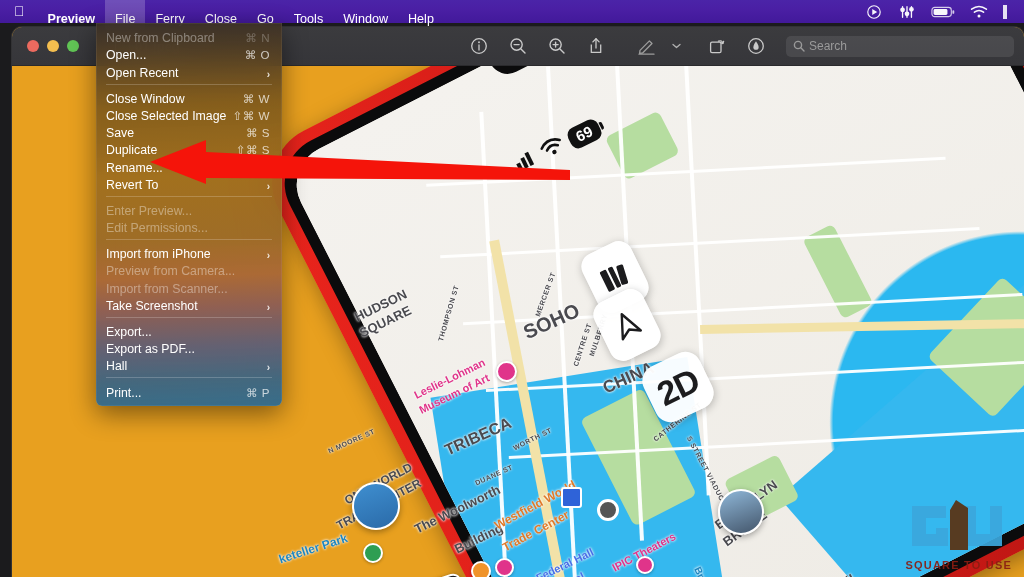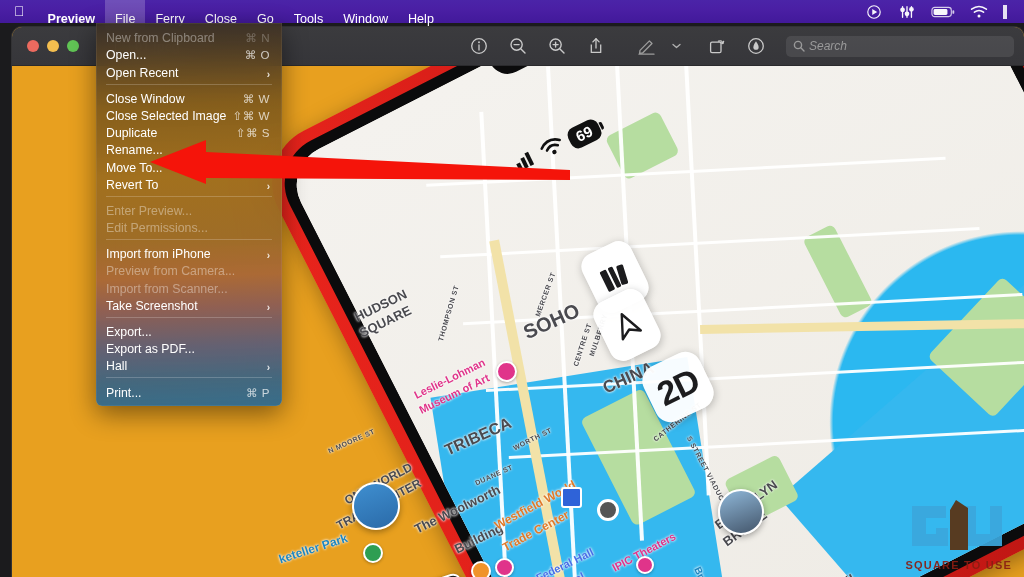--- a/index.html
+++ b/index.html
@@ -95,21 +95,20 @@
   .doc-icon:after{
     content:""; position:absolute; right:-1px; top:-1px;
     width:5px; height:5px; background:#3b3b3e;
     border-left:1.4px solid #cfcfcf; border-bottom:1.4px solid #cfcfcf;
   }
 
   .tb-tools {
     margin-left: auto;
     display: flex; align-items: center; gap: 5px;
     padding-right: 10px;
-    font-style: italic;
   }
   .tb-btn {
     width: 34px; height: 26px;
     display: flex; align-items: center; justify-content: center;
     color: #c9c9c9;
   }
   .tb-btn svg { display: block; }
   .tb-sep { width: 6px; }
   .tb-chev {
     width: 16px; height: 26px;
@@ -612,28 +611,29 @@
       <div class="mi-sep"></div>
       <div class="mi">
         <span class="lbl">Close Window</span>
         <span class="key">⌘ W</span>
       </div>
       <div class="mi">
         <span class="lbl">Close Selected Image</span>
         <span class="key">⇧⌘ W</span>
       </div>
       <div class="mi">
+        <span class="lbl">Save</span>
+        <span class="key">⌘ S</span>
+      </div>
+      <div class="mi">
         <span class="lbl">Duplicate</span>
         <span class="key">⇧⌘ S</span>
       </div>
       <div class="mi">
         <span class="lbl">Rename...</span>
-      </div>
-      <div class="mi">
-        <span class="lbl">Move To...</span>
       </div>
       <div class="mi">
         <span class="lbl">Revert To</span>
         <span class="arrow">›</span>
       </div>
       <div class="mi-sep"></div>
       <div class="mi disabled">
         <span class="lbl">Enter Preview...</span>
       </div>
       <div class="mi disabled">

